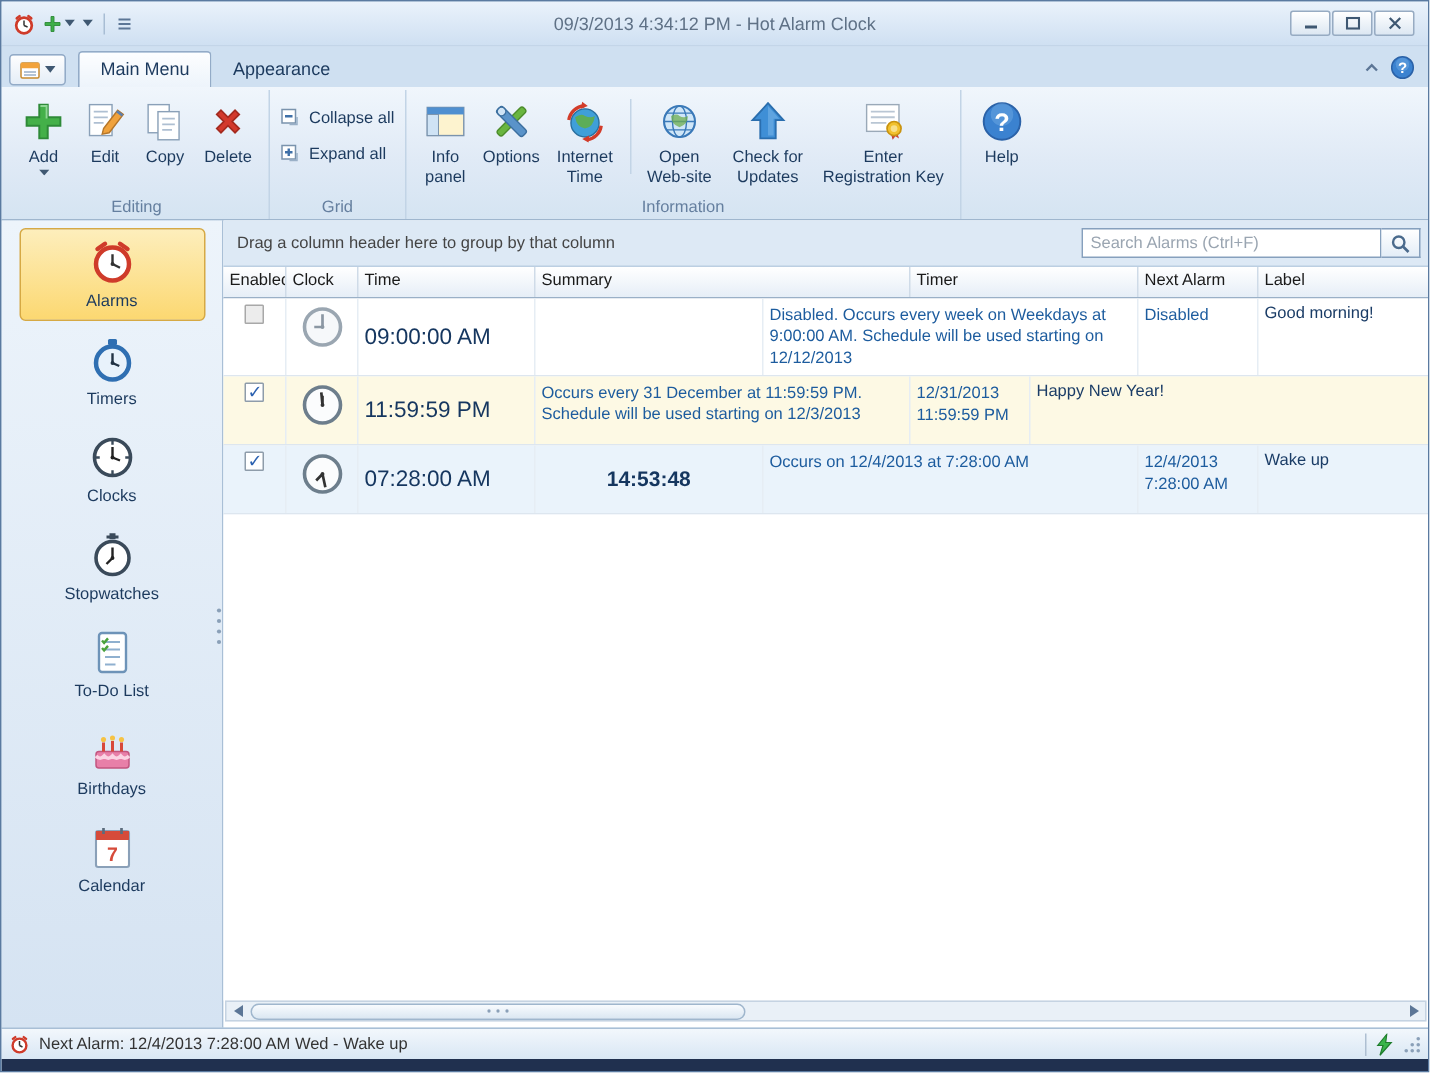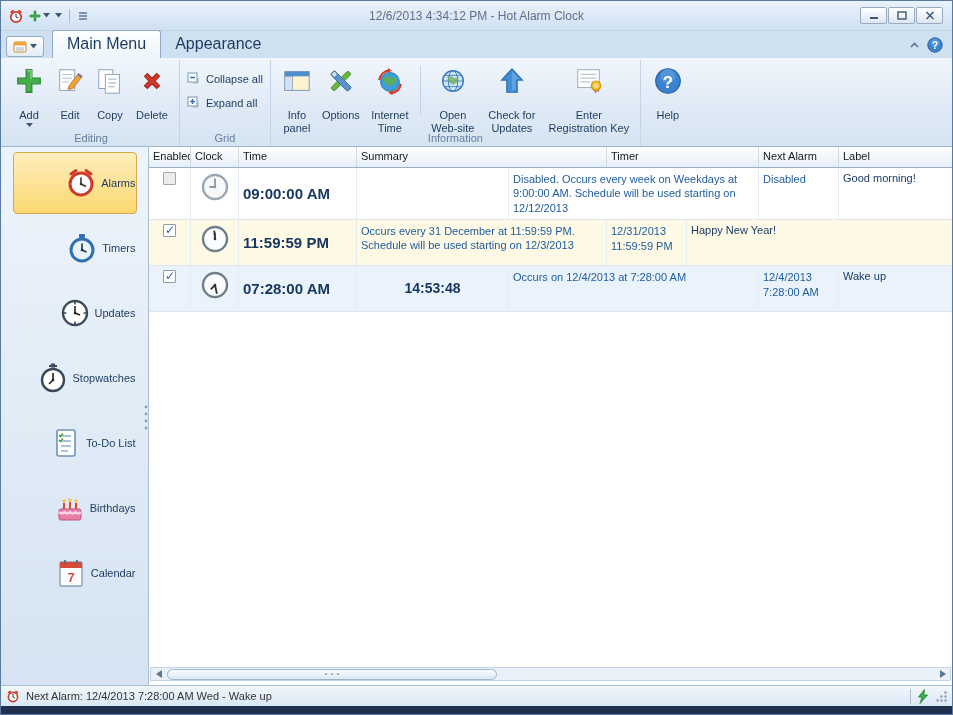--- a/index.html
+++ b/index.html
@@ -11,38 +11,38 @@
   .titlebar{position:absolute;left:0;top:0;right:0;height:30px;background:linear-gradient(#eaf2fb,#cfe0f2);display:flex;align-items:center;border-bottom:1px solid #c3d5e8}
   .qat{display:flex;align-items:center;gap:5px;padding-left:7px;z-index:2}
   .qat .sep{width:1px;height:14px;background:#a8bdd4;margin:0 2px}
   .title-text{position:absolute;left:0;right:0;text-align:center;color:#5f7186;font-size:12px;pointer-events:none}
   .wincontrols{margin-left:auto;display:flex;gap:1px;padding-right:9px;z-index:2}
   .winbtn{width:27px;height:17px;border:1px solid #97abc2;border-radius:2px;background:linear-gradient(#ffffff,#dce7f2);display:flex;align-items:center;justify-content:center}
 
   
   .tabrow{position:absolute;top:30px;left:0;right:0;height:27px;background:#cfe0f1;display:flex;align-items:flex-end;padding-left:5px}
   .appbtn{display:flex;align-items:center;gap:3px;height:21px;margin-bottom:1px;padding:0 6px;border:1px solid #93abc7;border-radius:3px;background:linear-gradient(#fefefe,#e4edf7);margin-right:8px}
-  .tab{padding:5px 14px 5px;font-size:16px;color:#1c3a5e;cursor:default}
+  .tab{padding:5px 14px 5px;font-size:12px;color:#1c3a5e;cursor:default}
   .tab.active{background:linear-gradient(#fdfeff,#edf4fb);border:1px solid #93abc7;border-bottom:none;border-radius:3px 3px 0 0;padding-top:4px}
   .tabrow-right{margin-left:auto;display:flex;align-items:center;gap:8px;padding-right:9px;margin-bottom:5px}
 
   
   .ribbon{position:absolute;top:57px;left:0;right:0;height:89px;background:linear-gradient(#f0f6fc,#e0eaf6 55%,#d5e4f2);border-bottom:1px solid #9fb6ce;display:flex;padding:2px 0 0 2px}
   .rgroup{position:relative;display:flex;align-items:flex-start;padding:2px 5px 16px;border-right:1px solid #c2d4e6}
   .rgroup-label{position:absolute;left:0;right:0;bottom:2px;text-align:center;font-size:11px;color:#657f9f}
   .rbtn{display:flex;flex-direction:column;align-items:center;text-align:center;font-size:11px;color:#1c3a5e;padding:3px 3px 0;line-height:1.2;border:1px solid transparent;border-radius:3px}
-  .rbtn .lbl{margin-top:13px}
+  .rbtn .lbl{margin-top:3px}
   .caret{margin-top:1px}
   .smallbtns{display:flex;flex-direction:column;gap:10px;padding:10px 2px 0}
   .sbtn{display:flex;align-items:center;gap:5px;font-size:11px;color:#1c3a5e}
   .subdiv{width:1px;background:#c2d4e6;margin:4px 4px 14px;align-self:stretch}
 
   
   .sidebar{position:absolute;top:146px;left:0;width:148px;bottom:29px;background:linear-gradient(#edf4fb,#d5e3f2);border-right:1px solid #a9bfd6;display:flex;flex-direction:column;align-items:center;padding-top:5px}
-  .sideitem{width:124px;height:62px;margin-bottom:3px;display:flex;flex-direction:row;align-items:center;justify-content:flex-end;gap:4px;color:#1c3a5e;font-size:11px;border:1px solid transparent;border-radius:4px}
+  .sideitem{width:124px;height:62px;margin-bottom:3px;display:flex;flex-direction:column;align-items:center;justify-content:center;gap:4px;color:#1c3a5e;font-size:11px;border:1px solid transparent;border-radius:4px}
   .sideitem.selected{background:linear-gradient(#fdeebc,#fcd871);border-color:#d6a944}
 
   
   .main{position:absolute;top:146px;left:148px;right:0;bottom:29px;background:#fff;display:flex;flex-direction:column}
   .groupbar{height:31px;flex:0 0 31px;background:#dde9f5;border-bottom:1px solid #bccfe2;display:flex;align-items:center;padding:0 5px 0 9px;font-size:11px;color:#444}
   .searchwrap{margin-left:auto;display:flex;align-items:center}
   .searchwrap input{width:200px;height:20px;border:1px solid #86a0bd;font-size:11px;padding:0 5px;color:#333;outline:none;font-family:inherit}
   .searchwrap input::placeholder{color:#9aa5b1}
   .searchbtn{width:26px;height:20px;border:1px solid #86a0bd;border-left:none;background:linear-gradient(#ffffff,#e3edf7);display:flex;align-items:center;justify-content:center}
   .thead{display:flex;height:21px;flex:0 0 21px;background:linear-gradient(#ffffff,#e6eef7);border-bottom:1px solid #9ab0c7;font-size:11px;color:#1a1a1a}
@@ -53,21 +53,21 @@
   .col-timer{width:152px;flex:0 0 152px}
   .col-summary{width:250px;flex:0 0 250px}
   .col-next{width:80px;flex:0 0 80px}
   .col-label{flex:1 1 auto}
   .row{display:flex;min-height:46px;border-bottom:1px solid #dde6ef;font-size:11px}
   .row .cell{padding:4px;border-right:1px solid #e6edf4;overflow:hidden}
   .row-0{background:#ffffff}
   .row-1{background:#fdf9e4}
   .row-2{background:#eaf3fb}
   .cell-center{display:flex;align-items:flex-start;justify-content:center;padding-top:7px}
-  .time-cell{display:flex;align-items:center;font-weight:bold;font-size:15px;color:#15365f;padding-left:8px}
+  .time-cell{display:flex;align-items:center;font-weight:normal;font-size:15px;color:#15365f;padding-left:8px}
   .timer-cell{display:flex;flex-direction:column;align-items:center;justify-content:center;font-weight:bold;font-size:14px;color:#15365f;line-height:1.25}
   .summary-cell{color:#1d5c9e;line-height:1.3}
   .next-cell{color:#1d5c9e;line-height:1.4}
   .label-cell{color:#1a3c66}
   .checkbox{width:13px;height:13px;border:1px solid #8e9caa;background:#fff;display:inline-block;position:relative;border-radius:1px}
   .row-0 .checkbox{background:#ececec;border-color:#a8a8a8}
   .checkbox.checked::after{content:"\2713";color:#2b61b0;font-size:12px;font-weight:bold;position:absolute;left:1px;top:-2px}
   .filler{flex:1 1 auto;background:#fff}
   .hscroll{flex:0 0 14px;margin:0 1px 4px;background:#e9f0f7;border:1px solid #c5d3e2;display:flex;align-items:center}
   .harrow{width:15px;height:12px;display:flex;align-items:center;justify-content:center}
@@ -110,21 +110,21 @@
             <path d="M0 0 h7 l-3.5 4.5 z" fill="#3f5872"></path>
           </svg>
       </span>
       <span class="sep"></span>
       <span>
         <svg width="12" height="12" viewBox="0 0 12 12">
             <path d="M2 3 h8 M2 6 h8 M2 9 h8" stroke="#5c7696" stroke-width="1.4"></path>
           </svg>
       </span>
     </div>
-    <div class="title-text">12/6/2013 4:34:12 PM - Hot Alarm Clock</div>
+    <div class="title-text">09/3/2013 4:34:12 PM - Hot Alarm Clock</div>
     <div class="wincontrols">
       <span class="winbtn">
         <svg width="10" height="9" viewBox="0 0 10 9">
             <rect x="1" y="6" width="8" height="2" fill="#3f5872"></rect>
           </svg>
       </span>
       <span class="winbtn">
         <svg width="10" height="9" viewBox="0 0 10 9">
             <rect x="1" y="1" width="8" height="7" fill="none" stroke="#3f5872" stroke-width="1.4"></rect>
           </svg>
@@ -354,21 +354,21 @@
     </div>
     <div class="sideitem">
       <span>
         <svg width="32" height="32" viewBox="0 0 32 32">
             <circle cx="16" cy="16" r="12" fill="#fff" stroke="#3a4a5a" stroke-width="2.4"></circle>
             <path d="M16 5 v2.5 M16 24.5 V27 M5 16 h2.5 M24.5 16 H27" stroke="#3a4a5a" stroke-width="1.6"></path>
             <path d="M16 16 V9 M16 16 L21 18" stroke="#222" stroke-width="1.6"></path>
             <circle cx="16" cy="16" r="1.3" fill="#222"></circle>
           </svg>
       </span>
-      <span>Updates</span>
+      <span>Clocks</span>
     </div>
     <div class="sideitem">
       <span>
         <svg width="32" height="32" viewBox="0 0 32 32">
             <rect x="14" y="1.5" width="4" height="4" fill="#3a4a5a"></rect>
             <path d="M12 4 h8" stroke="#3a4a5a" stroke-width="2"></path>
             <circle cx="16" cy="18" r="11" fill="#fff" stroke="#3a4a5a" stroke-width="2.4"></circle>
             <path d="M16 18 V11 M16 18 L12 22" stroke="#222" stroke-width="1.6"></path>
             <circle cx="16" cy="18" r="1.3" fill="#222"></circle>
           </svg>
@@ -415,20 +415,34 @@
   <div class="splitter">
     <svg width="6" height="30" viewBox="0 0 6 30">
         <circle cx="3" cy="4" r="1.4" fill="#8aa0b8"></circle>
         <circle cx="3" cy="11" r="1.4" fill="#8aa0b8"></circle>
         <circle cx="3" cy="18" r="1.4" fill="#8aa0b8"></circle>
         <circle cx="3" cy="25" r="1.4" fill="#8aa0b8"></circle>
       </svg>
   </div>
 
   <div class="main">
+    <div class="groupbar">
+      <span>Drag a column header here to group by that column</span>
+      <span class="searchwrap">
+        <input type="text" placeholder="Search Alarms (Ctrl+F)" style="">
+        <span class="searchbtn">
+          <span>
+            <svg width="13" height="13" viewBox="0 0 13 13">
+                <circle cx="5.5" cy="5.5" r="3.8" fill="none" stroke="#4a6a8c" stroke-width="1.6"></circle>
+                <path d="M8.5 8.5 L12 12" stroke="#4a6a8c" stroke-width="1.8"></path>
+              </svg>
+          </span>
+        </span>
+      </span>
+    </div>
 
     <div class="thead">
       <span class="th col-enabled">Enabled</span>
       <span class="th col-clock">Clock</span>
       <span class="th col-time">Time</span>
       <span class="th col-summary">Summary</span>
       <span class="th col-timer">Timer</span>
       <span class="th col-next">Next Alarm</span>
       <span class="th col-label" style="border-right:none">Label</span>
     </div>

